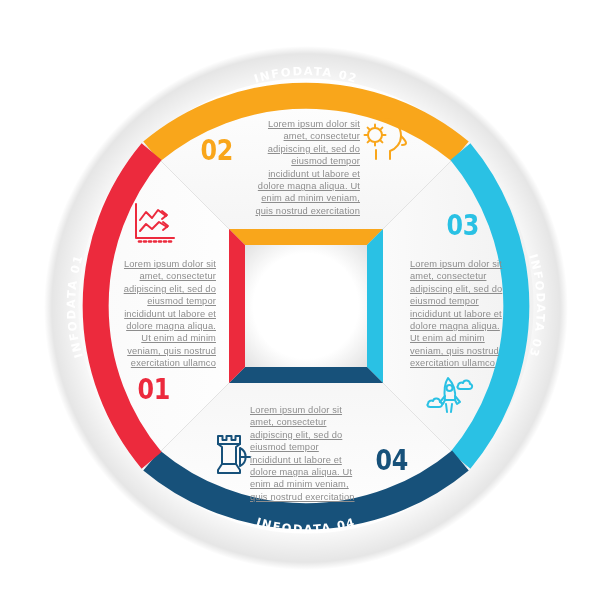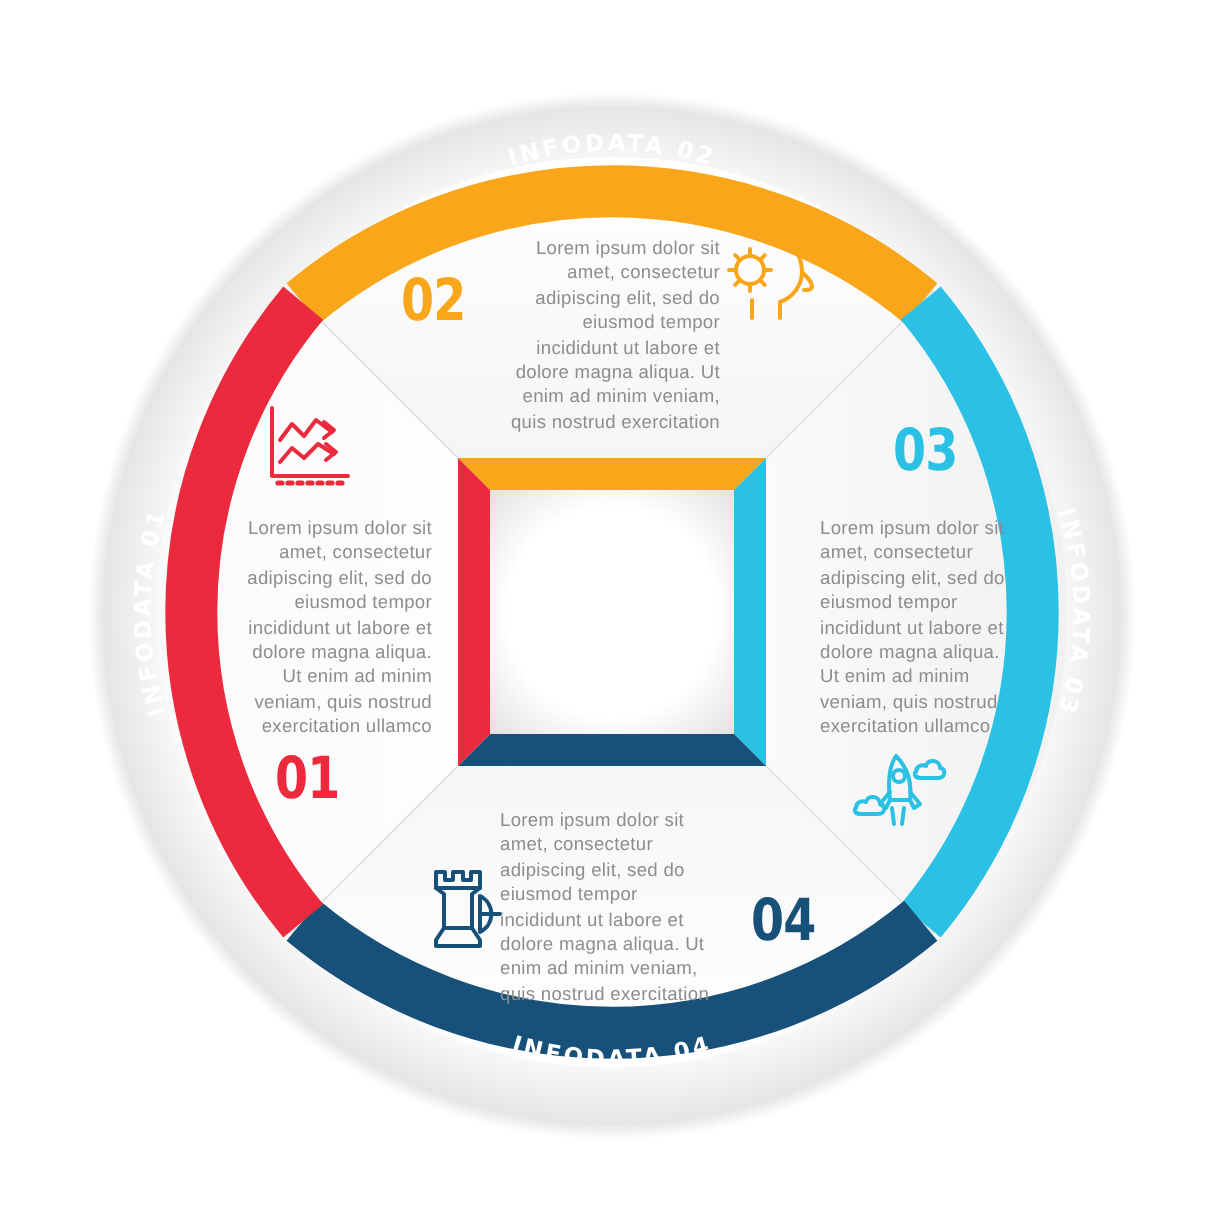--- a/index.html
+++ b/index.html
@@ -14,20 +14,21 @@
   .svg-root{position:absolute;left:0;top:0;width:612px;height:612px;}
 
   
   .body-text{
     position:absolute;
     font-size:9.3px;
     line-height:12.4px;
     color:#8d8d8d;
     letter-spacing:.15px;
     white-space:pre-line;
+    text-decoration:underline;
   }
   .tb-01{left:112px;top:258px;width:104px;text-align:right;}
   .tb-02{left:248px;top:118px;width:112px;text-align:right;}
   .tb-03{left:410px;top:258px;width:106px;text-align:left;}
   .tb-04{left:250px;top:404px;width:112px;text-align:left;}
 
   .numeral{
     position:absolute;
     font-family:"DejaVu Sans", sans-serif;
     font-weight:bold;

